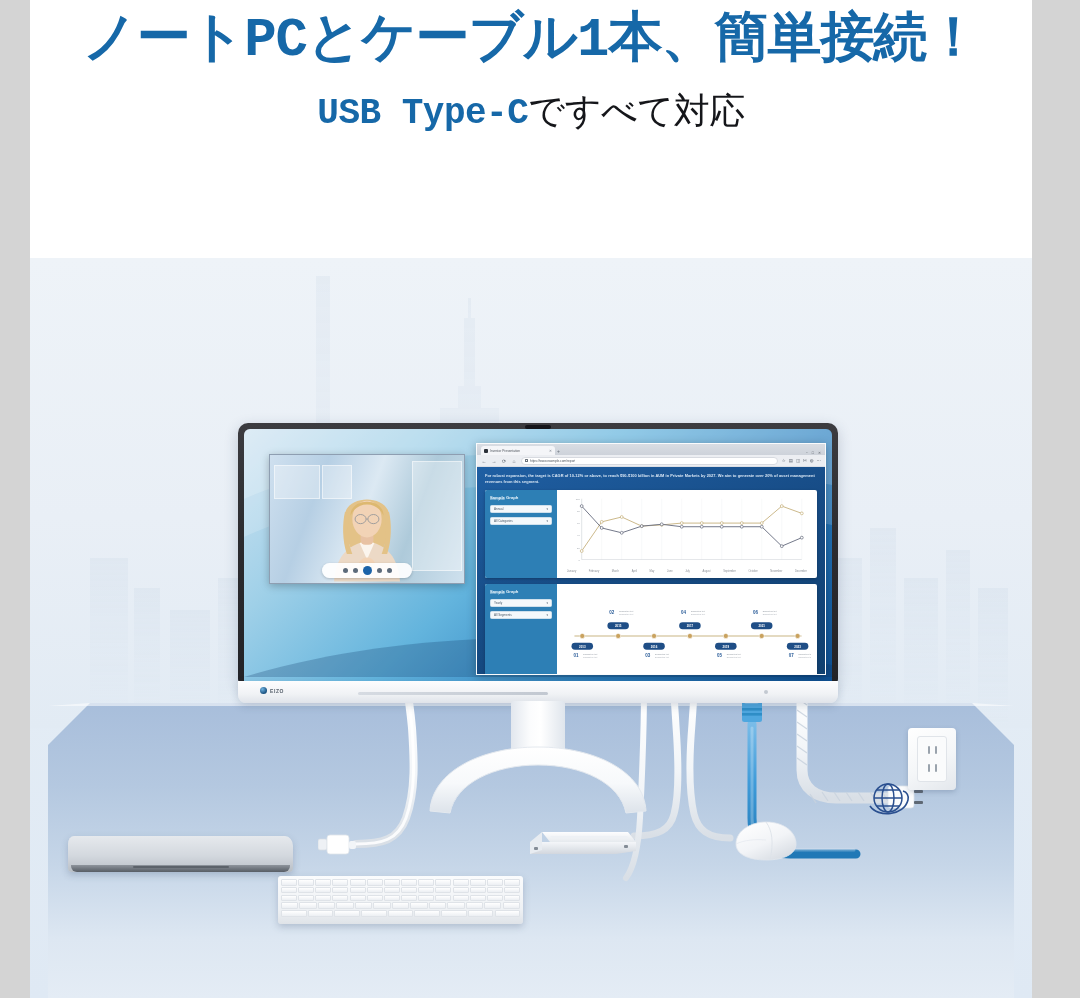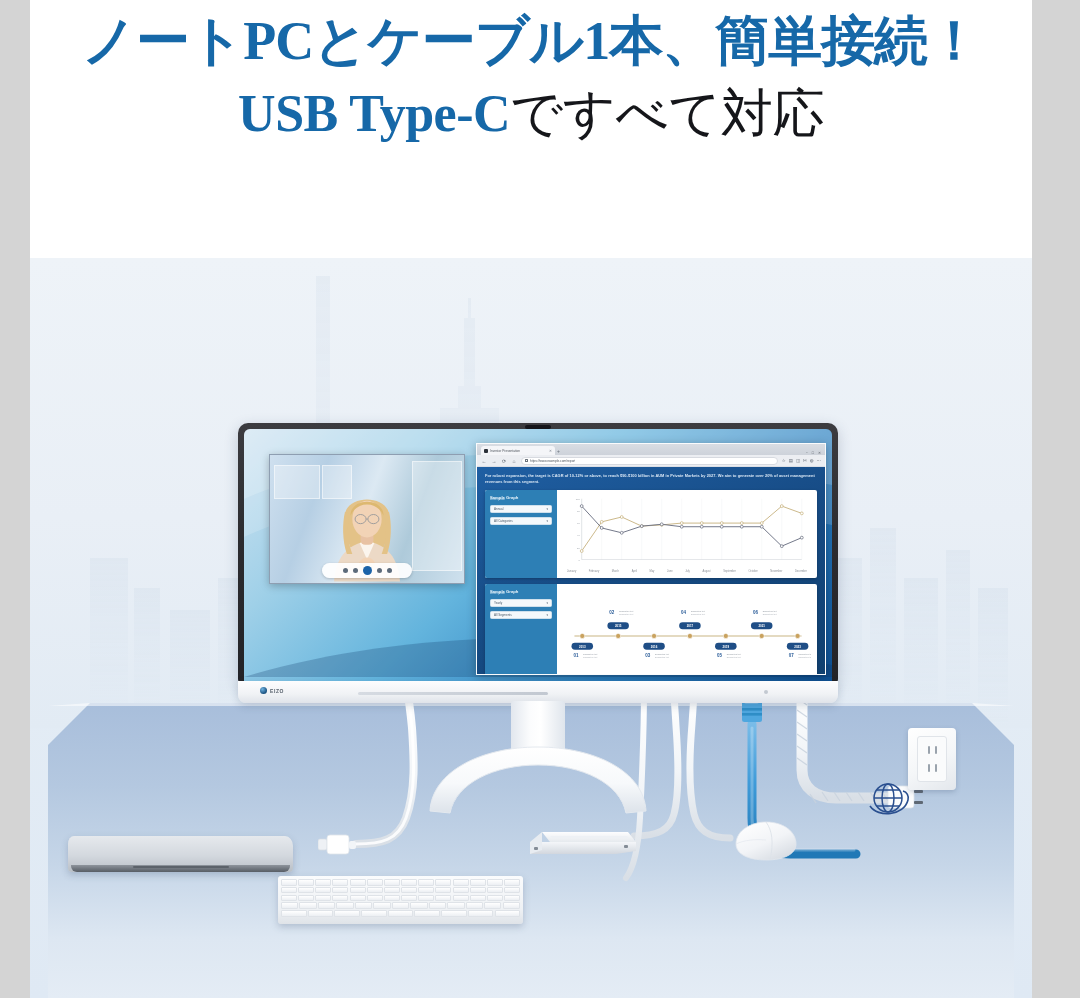--- a/index.html
+++ b/index.html
@@ -20,32 +20,32 @@
   .headline-band {
     position: absolute; left: 30px; top: 0;
     width: 1002px; height: 258px;
     background: #ffffff;
     display: flex; flex-direction: column;
     align-items: center; justify-content: flex-start;
     padding-top: 6px;
   }
   .hl-line {
     white-space: nowrap;
-    font-family: Liberation Serif, serif;
+    font-family: Liberation Mono, monospace;
     letter-spacing: -0.5px;
   }
   .hl1 {
     font-size: 54px; font-weight: 700; color: #1668a8;
     line-height: 70px; letter-spacing: -1px;
   }
   .hl2 {
     font-size: 51px; font-weight: 400; color: #15161a;
     line-height: 74px; letter-spacing: -1.5px;
   }
-  .hl3 { font-size: 52px; line-height: 76px; letter-spacing: -0.5px; }
+  .hl3 { font-size: 36px; line-height: 76px; letter-spacing: -0.5px; }
   .hl3 .blue { color: #1668a8; font-weight: 700; }
   .hl3 .black { color: #15161a; font-weight: 400; }
 
   
   .scene {
     position: absolute; left: 30px; top: 258px;
     width: 1002px; height: 740px;
     overflow: hidden;
     background: linear-gradient(180deg,#eef3f8 0%, #e8eff6 42%, #e3ecf5 60%, #dfe9f4 100%);
   }

